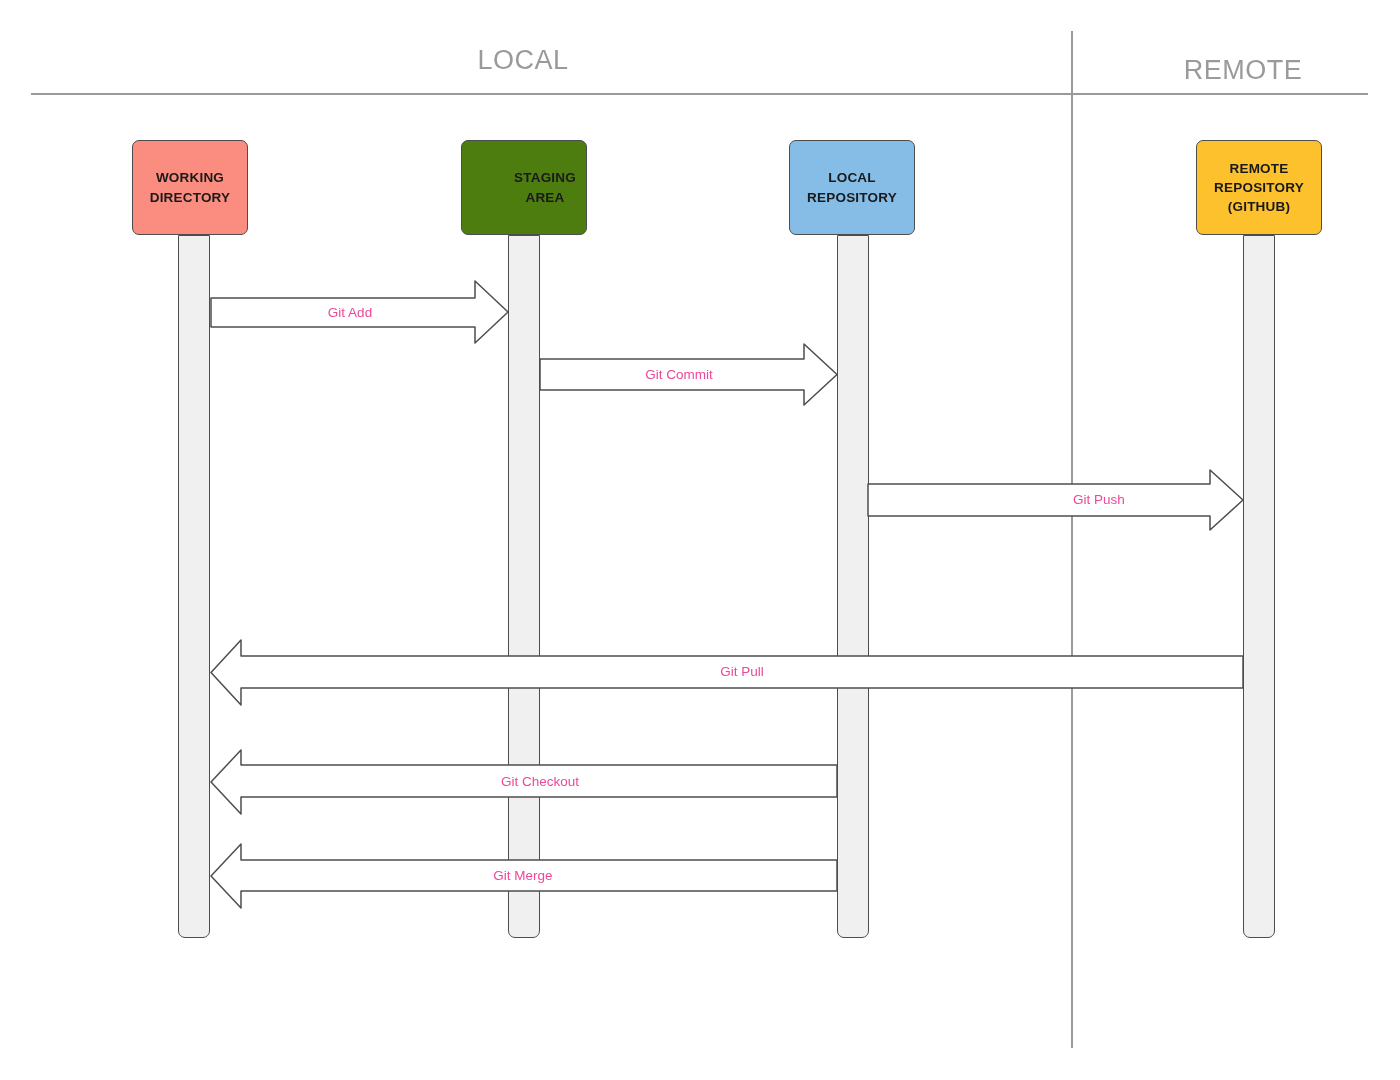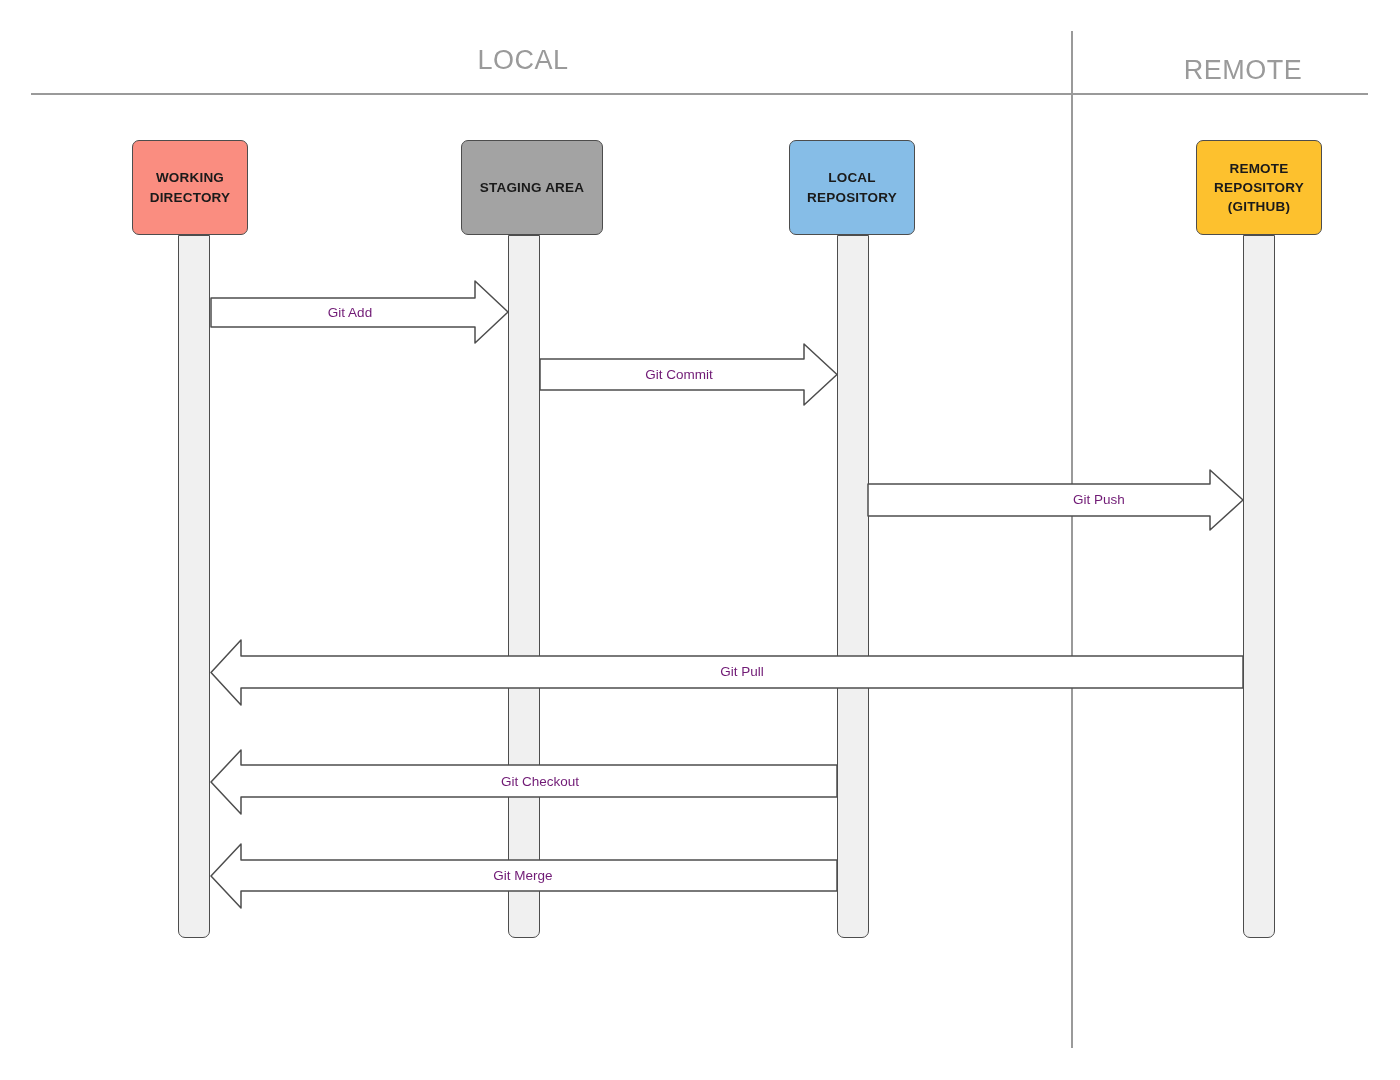--- a/index.html
+++ b/index.html
@@ -65,21 +65,21 @@
   }
   .arrow-shape {
     fill: #ffffff;
     stroke: #4d4d4d;
     stroke-width: 1.5;
     stroke-linejoin: round;
   }
   .arrow-label {
     position: absolute;
     font-size: 13.5px;
-    color: #701a75;
+    color: #ec4899;
     white-space: nowrap;
     transform: translate(-50%, -50%);
     z-index: 4;
   }
 </style>
 </head>
 <body>
 
 <div id="canvas">
 
@@ -112,21 +112,21 @@
         <polygon class="arrow-shape" points="837,765 241,765 241,750 211,782 241,814 241,797 837,797"></polygon>
       </svg>
       <svg class="arrow-svg" width="630" height="68" viewBox="209 842 630 68" style="left: 209px; top: 842px;">
         <polygon class="arrow-shape" points="837,860 241,860 241,844 211,876 241,908 241,891 837,891"></polygon>
       </svg>
     </div>
   <div id="layer-nodes">
       <div class="node-box" style="left: 132px; top: 140px; width: 116px; height: 95px; background: rgb(250, 141, 128);">
         <span>WORKING<br>DIRECTORY</span>
       </div>
-      <div class="node-box" style="left: 461px; top: 140px; width: 142px; height: 95px; background: #a3a3a3;">
+      <div class="node-box" style="left: 461px; top: 140px; width: 126px; height: 95px; background: #4d7c0f; padding-left: 42px;">
         <span>STAGING AREA</span>
       </div>
       <div class="node-box" style="left: 789px; top: 140px; width: 126px; height: 95px; background: rgb(134, 189, 231);">
         <span>LOCAL<br>REPOSITORY</span>
       </div>
       <div class="node-box" style="left: 1196px; top: 140px; width: 126px; height: 95px; background: rgb(253, 193, 46);">
         <span>REMOTE<br>REPOSITORY<br>(GITHUB)</span>
       </div>
     </div>
   <div id="layer-labels">

